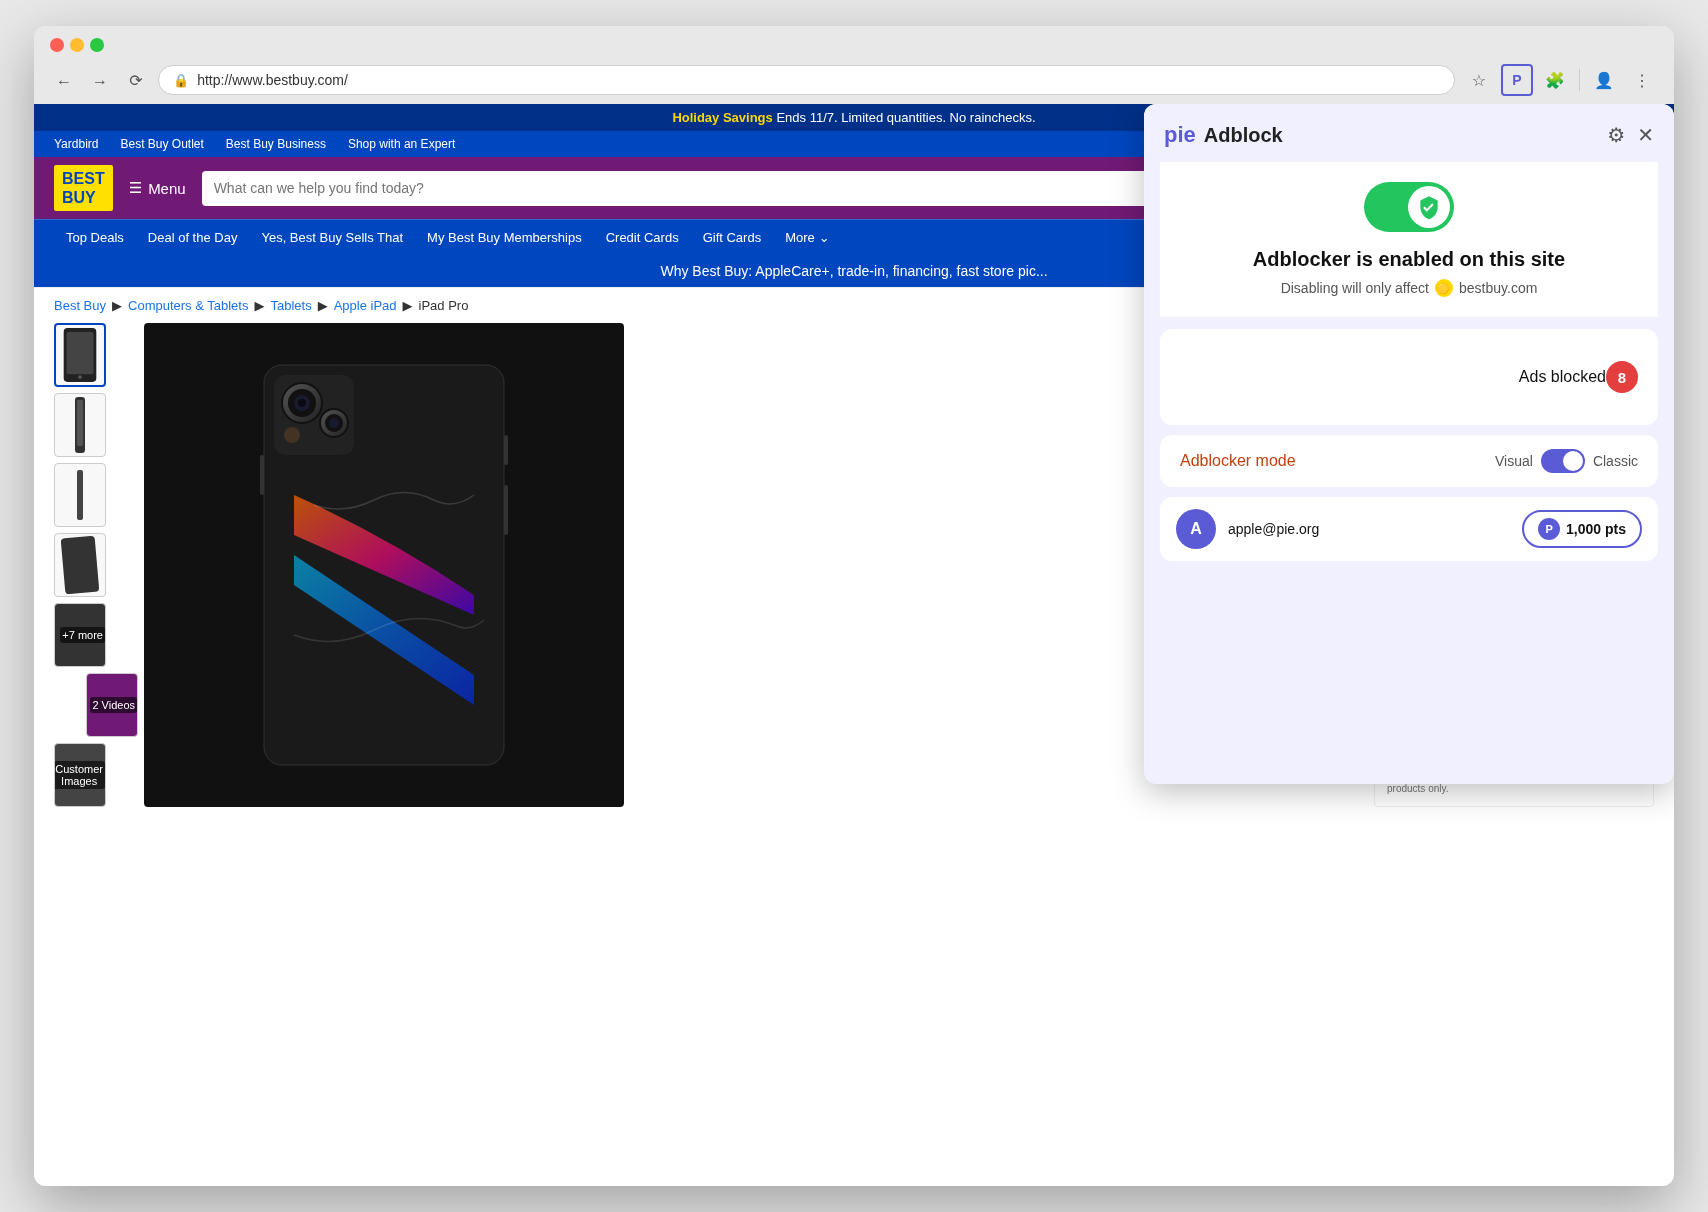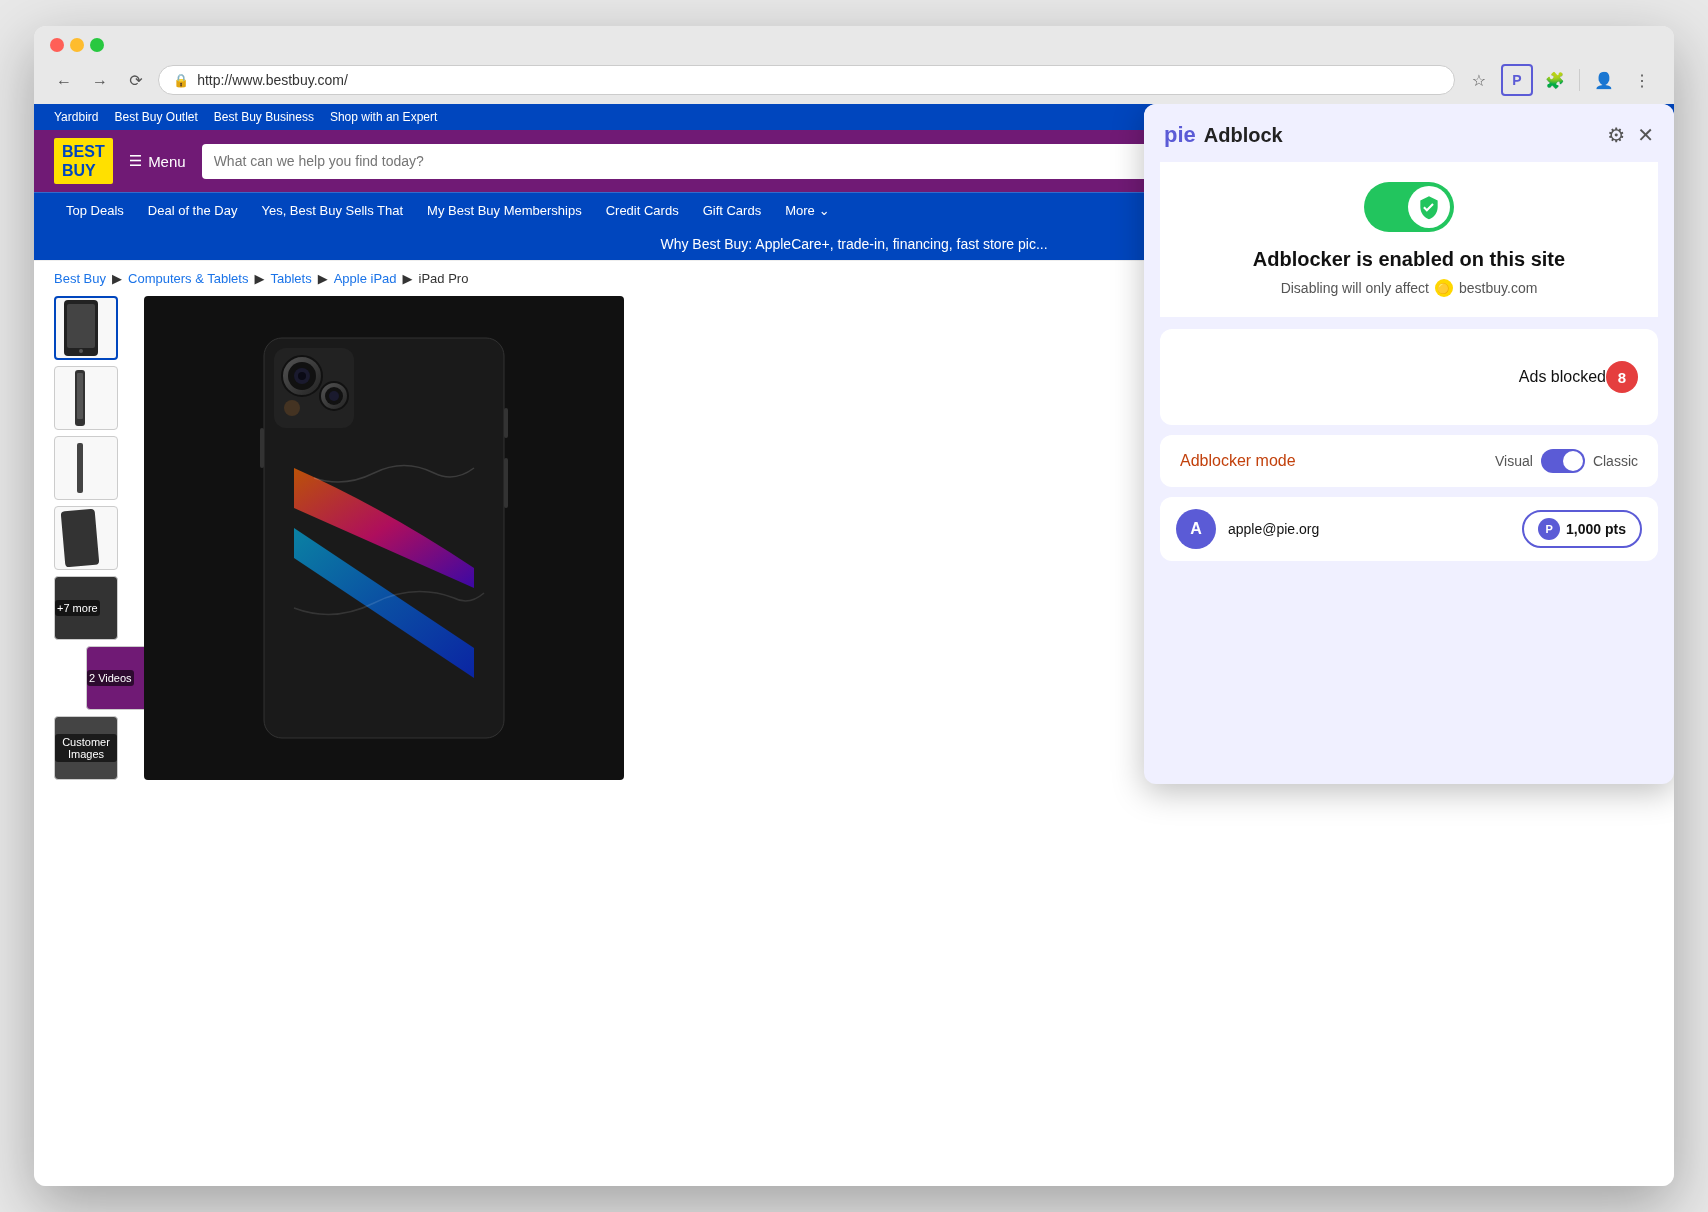--- a/index.html
+++ b/index.html
@@ -111,21 +111,21 @@
       padding: 6px;
       font-size: 13px;
     }
     .bb-promo-banner span { color: white; }
 
     
     .bb-top-nav {
       background: #0046be;
       padding: 6px 20px;
       display: flex;
-      gap: 16px;
+      gap: 22px;
     }
     .bb-top-nav a {
       color: white;
       font-size: 12px;
       text-decoration: none;
     }
 
     
     .bb-main-header {
       background: #701a75;
@@ -223,26 +223,26 @@
 
     
     .bb-thumbnails {
       display: flex;
       flex-direction: column;
       gap: 6px;
       width: 70px;
       flex-shrink: 0;
     }
     .bb-thumb {
-      width: 64px; height: 64px;
+      width: 52px; height: 64px;
       border: 1px solid #ccc;
       border-radius: 4px;
       display: flex;
       align-items: center;
-      justify-content: flex-start;
+      justify-content: flex-end;
       cursor: pointer;
       overflow: hidden;
       background: #f8f8f8;
     }
     .bb-thumb.active { border-color: #0046be; border-width: 2px; }
     .bb-thumb-label {
       font-size: 11px;
       text-align: center;
       color: white;
       background: rgba(0,0,0,0.6);
@@ -603,20 +603,24 @@
         <button class="browser-icon-btn">🧩</button>
         <div style="width:1px;height:22px;background:#ccc;margin:0 2px;"></div>
         <button class="browser-icon-btn">👤</button>
         <button class="browser-icon-btn">⋮</button>
       </div>
     </div>
   </div>
 
   <div class="website-content">
 
+    <div class="bb-promo-banner">
+      <strong>Holiday Savings</strong>
+      <span> Ends 11/7. Limited quantities. No rainchecks.</span>
+    </div>
 
     <div class="bb-top-nav">
       <a>Yardbird</a>
       <a>Best Buy Outlet</a>
       <a>Best Buy Business</a>
       <a>Shop with an Expert</a>
     </div>
 
     <div class="bb-main-header">
       <div class="bb-logo">

